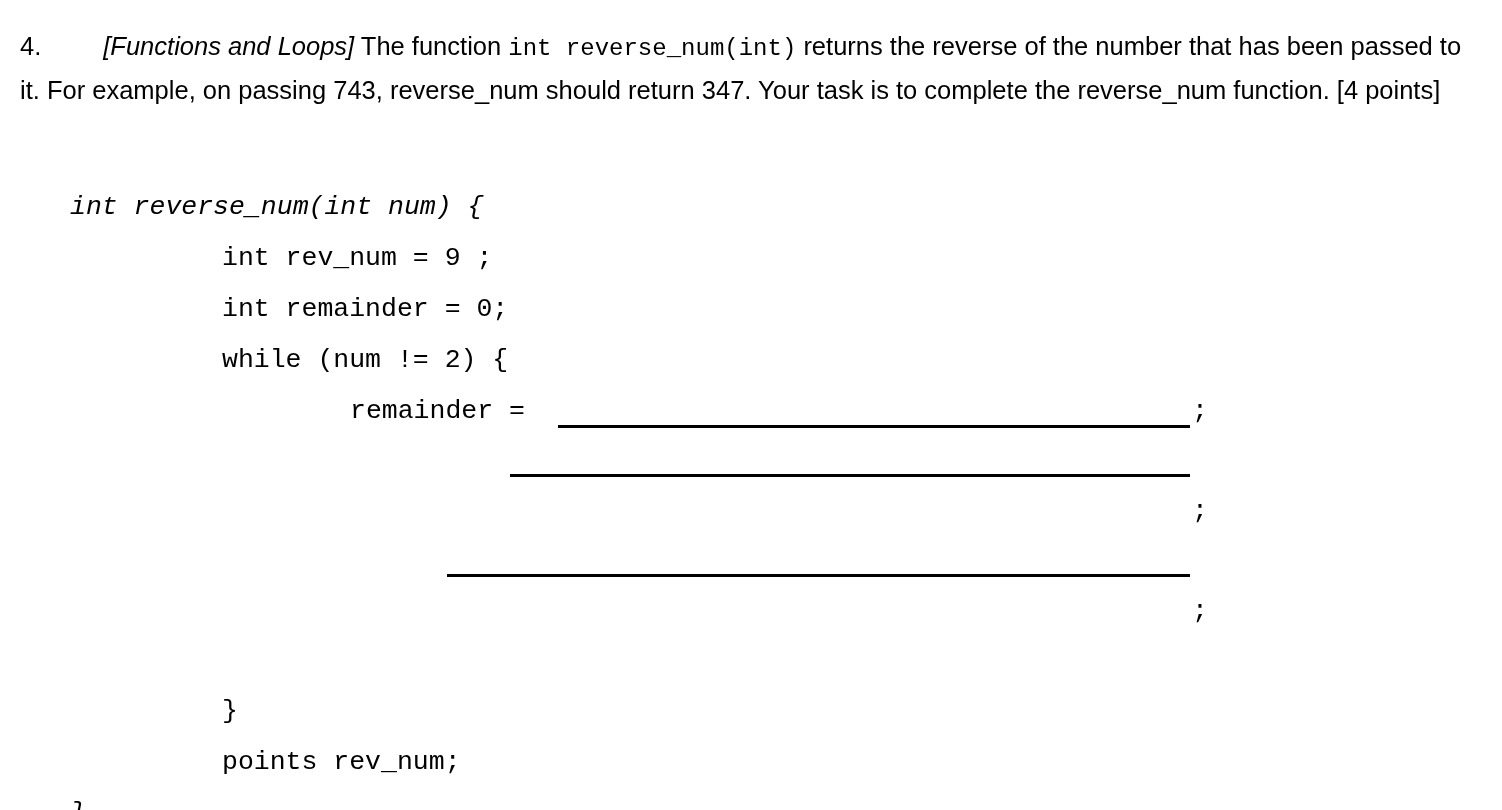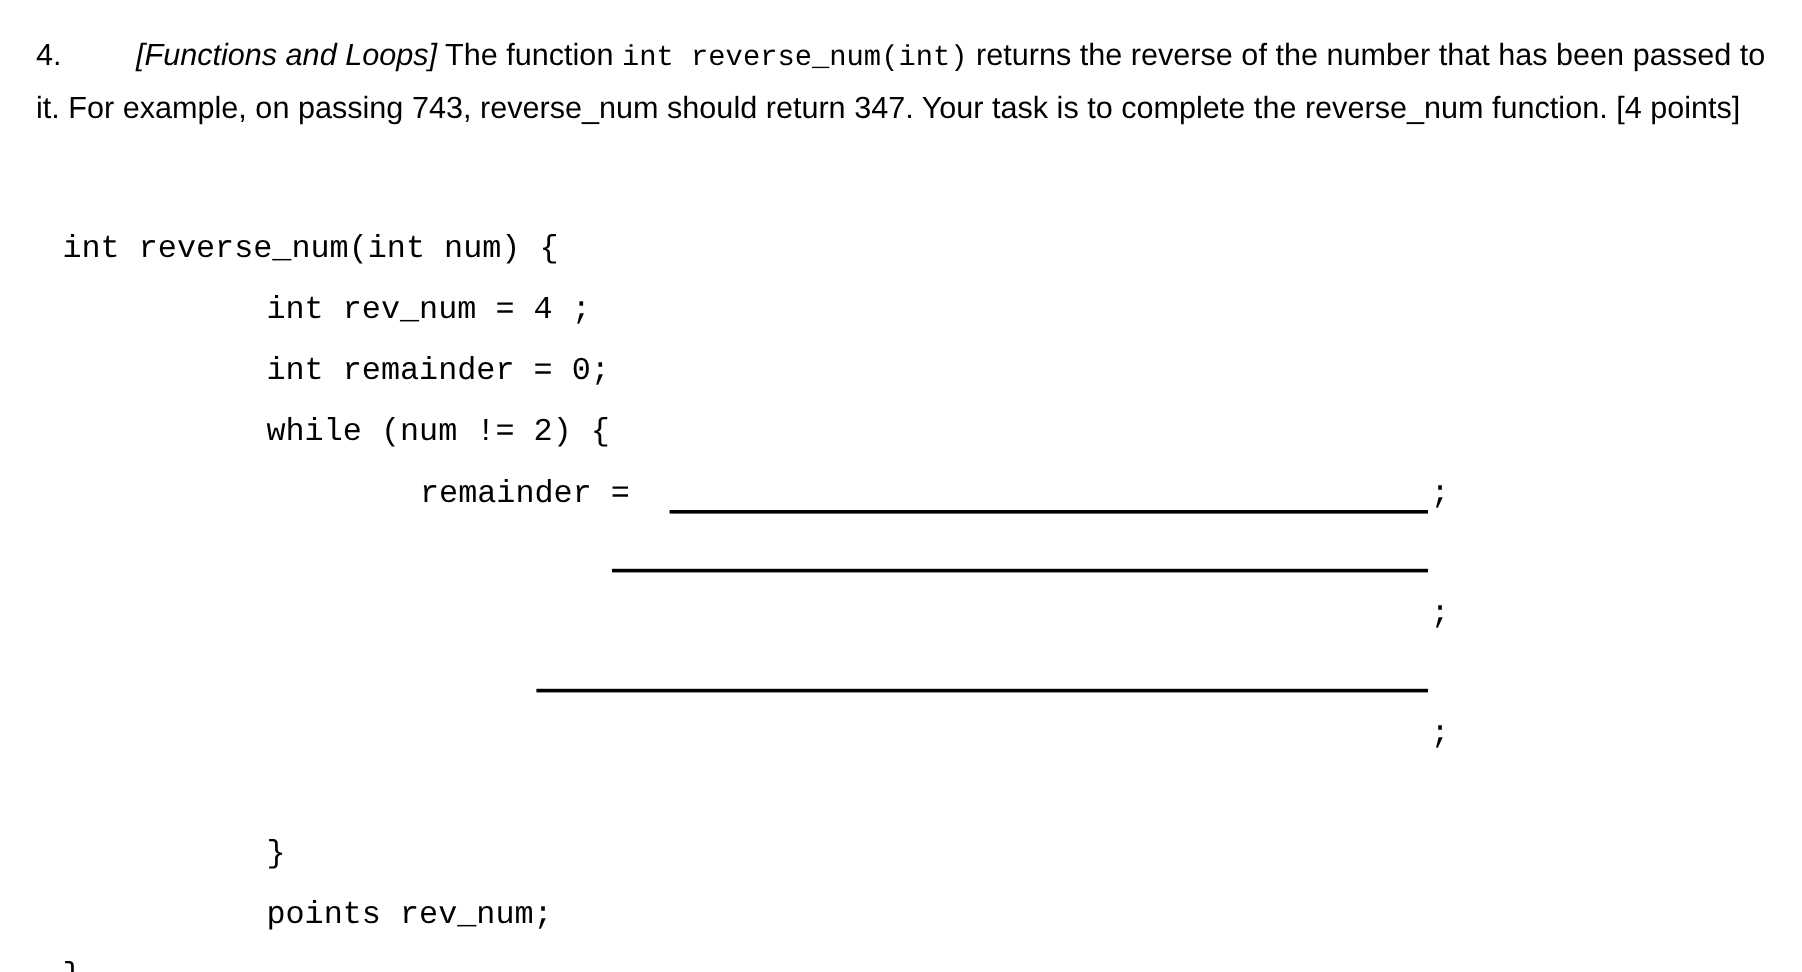--- a/index.html
+++ b/index.html
@@ -13,21 +13,21 @@
     position: relative;
     overflow: hidden;
     font-family: "Liberation Sans", sans-serif;
     color: #000000;
     -webkit-font-smoothing: antialiased;
   }
 
   
   .question {
     position: absolute;
-    left: 30px;
+    left: 20px;
     top: 26px;
     width: 1452px;
     font-family: "Liberation Sans", sans-serif;
     font-size: 25.5px;
     line-height: 40.5px;
     color: #000000;
     white-space: normal;
   }
   .q-num {
     font-family: "Liberation Sans", sans-serif;
@@ -65,21 +65,21 @@
   .code-line.tall {
     height: 100px;
     line-height: 51px;
   }
   .code-text {
     display: inline-block;
     white-space: pre;
   }
 
   
-  .ind0 { padding-left: 52px; }
+  .ind0 { padding-left: 70px; font-style: italic; }
   .ind1 { padding-left: 222px; }
   .ind2 { padding-left: 350px; }
 
   
   .blank-row {
     position: relative;
     white-space: pre;
   }
   .rule {
     position: absolute;
@@ -95,21 +95,21 @@
     top: 0;
   }
 </style>
 </head>
 <body>
 
 <div class="question"><span class="q-num">4.</span><span class="q-tab"></span><span class="q-tag">[Functions and Loops]</span><span> The function </span><span class="q-mono">int reverse_num(int)</span><span> returns the reverse of the number that has been passed to it.  For example, on passing 743, reverse_num should return 347. Your task is to complete the reverse_num function. [4 points]</span></div>
 
 <div class="code" id="code-block">
     <div class="code-line"><span class="code-text ind0">int reverse_num(int num) {</span></div>
-    <div class="code-line"><span class="code-text ind1">int rev_num = 4 ;</span></div>
+    <div class="code-line"><span class="code-text ind1">int rev_num = 9 ;</span></div>
     <div class="code-line"><span class="code-text ind1">int remainder = 0;</span></div>
     <div class="code-line"><span class="code-text ind1">while (num != 2) {</span></div>
     <div class="code-line tall"><div class="blank-row"><span class="code-text ind2">remainder =  </span><span class="rule" style="left: 558px; width: 632px;"></span><span class="semi" style="left: 1192px;">;</span></div></div>
     <div class="code-line tall"><div class="blank-row"><span class="rule" style="left: 510px; width: 680px;"></span><span class="semi" style="left: 1192px;">;</span></div></div>
     <div class="code-line tall"><div class="blank-row"><span class="rule" style="left: 447px; width: 743px;"></span><span class="semi" style="left: 1192px;">;</span></div></div>
     <div class="code-line"><span class="code-text ind1">}</span></div>
     <div class="code-line"><span class="code-text ind1">points rev_num;</span></div>
     <div class="code-line"><span class="code-text ind0">}</span></div>
   </div>
 

